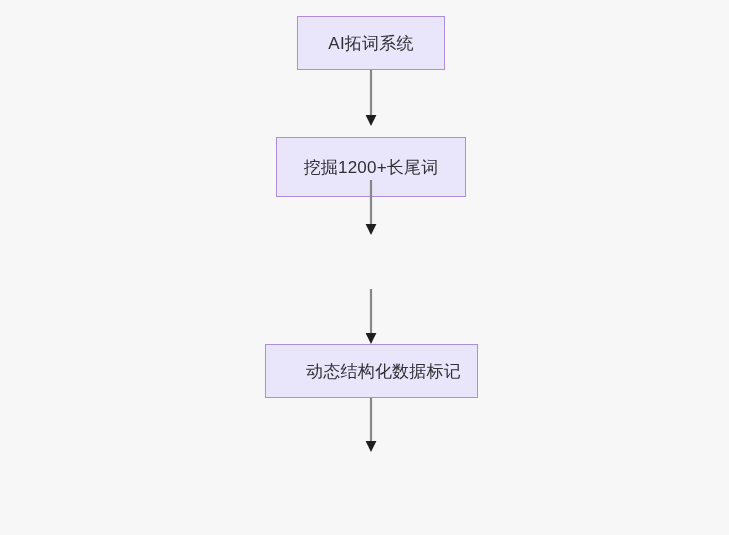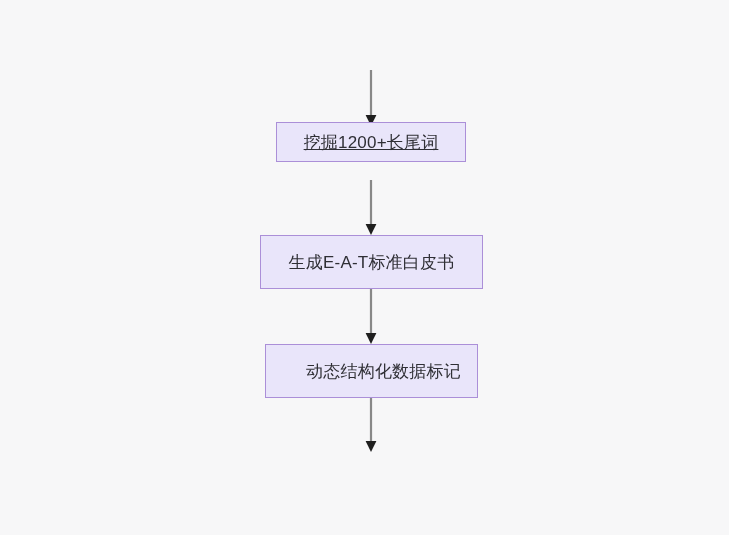--- a/index.html
+++ b/index.html
@@ -42,42 +42,42 @@
   .connector svg {
     display: block;
     overflow: visible;
   }
 </style>
 </head>
 <body>
 
 <div id="flow-canvas">
 
+  <div class="node" style="left:297px; top:16px; width:148px; height:54px;">
+    <span class="node-label">AI拓词系统</span>
+  </div>
 
   <div class="connector" style="left:360px; top:70px; height:56px;">
     <svg width="22" height="56" viewBox="0 0 22 56" aria-hidden="true">
       <line x1="11" y1="0" x2="11" y2="48" stroke="#888888" stroke-width="2.2"></line>
       <polygon points="11,56 5.6,45 16.4,45" fill="#1f1f1f"></polygon>
     </svg>
   </div>
 
-  <div class="node" style="left:276px; top:122px; width:190px; height:40px;text-decoration:underline;">
+  <div class="node" style="left:276px; top:137px; width:190px; height:60px;">
     <span class="node-label">挖掘1200+长尾词</span>
   </div>
 
   <div class="connector" style="left:360px; top:180px; height:55px;">
     <svg width="22" height="55" viewBox="0 0 22 55" aria-hidden="true">
       <line x1="11" y1="0" x2="11" y2="47" stroke="#888888" stroke-width="2.2"></line>
       <polygon points="11,55 5.6,44 16.4,44" fill="#1f1f1f"></polygon>
     </svg>
   </div>
 
-  <div class="node" style="left:260px; top:235px; width:223px; height:54px;">
-    <span class="node-label">生成E-A-T标准白皮书</span>
-  </div>
 
   <div class="connector" style="left:360px; top:289px; height:55px;">
     <svg width="22" height="55" viewBox="0 0 22 55" aria-hidden="true">
       <line x1="11" y1="0" x2="11" y2="47" stroke="#888888" stroke-width="2.2"></line>
       <polygon points="11,55 5.6,44 16.4,44" fill="#1f1f1f"></polygon>
     </svg>
   </div>
 
   <div class="node" style="left:265px; top:344px; width:213px; height:54px;padding-left:24px;">
     <span class="node-label">动态结构化数据标记</span>

